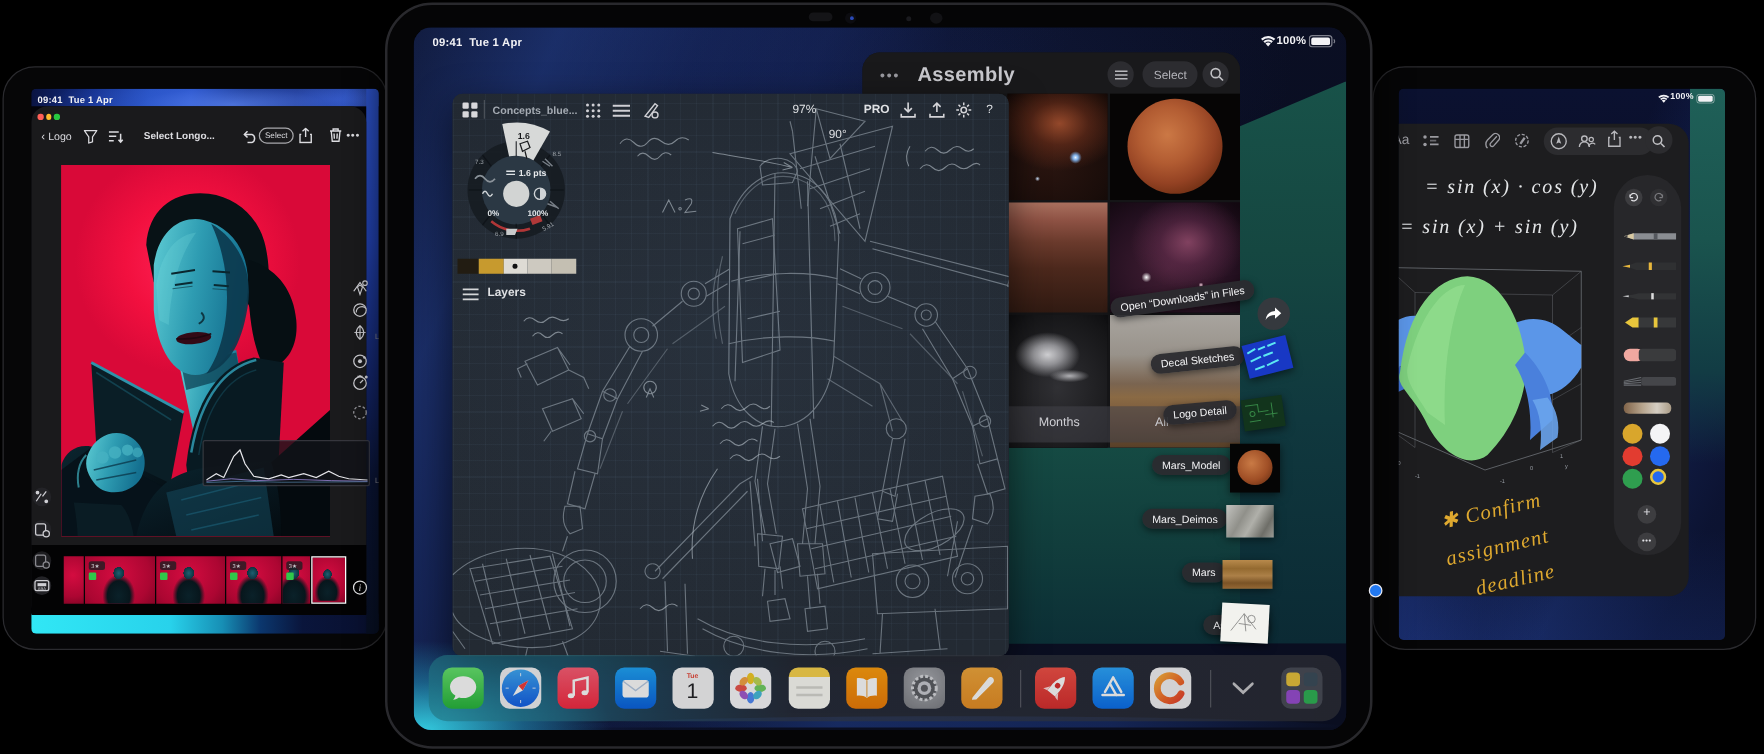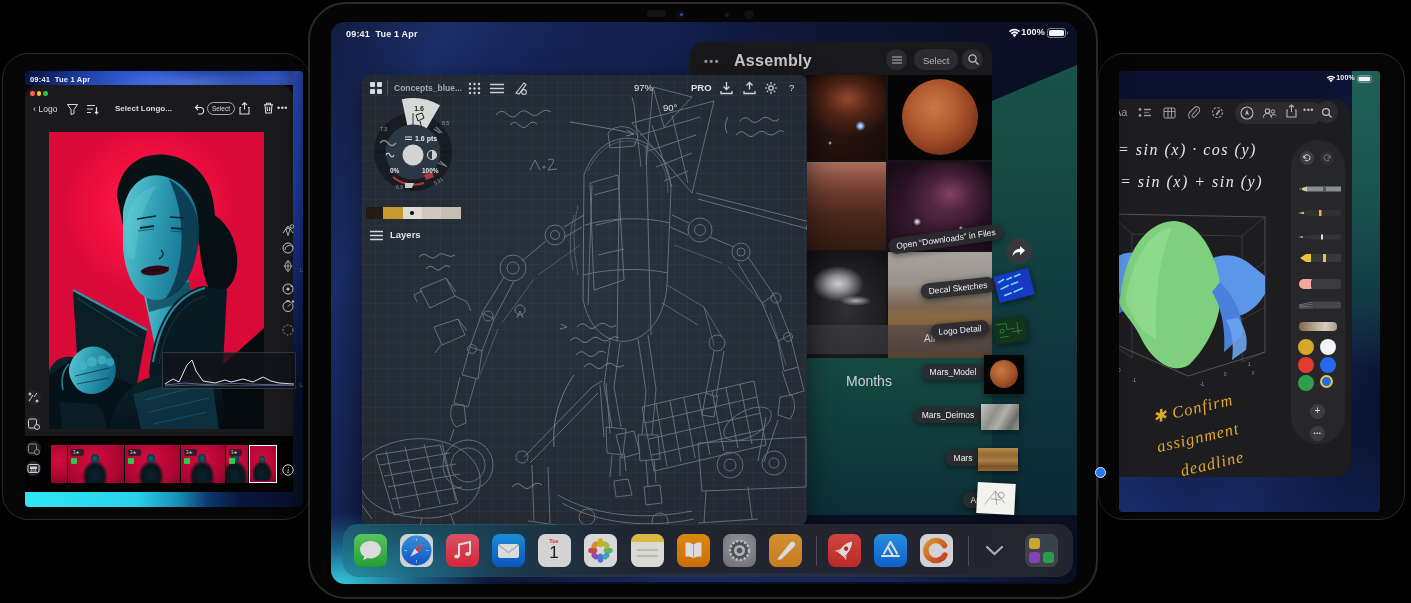--- a/index.html
+++ b/index.html
@@ -380,21 +380,21 @@
               <path d="M2,6 H1 V13 H10 V6 H9"></path>
             </g>
           </svg>
         <div class="abs" style="left:203px;top:6px;color:#b8b8bc;font-size:9px;letter-spacing:.5px;">•••</div>
         <div class="abs" style="left:216px;top:2px;width:22px;height:22px;border-radius:50%;background:#2c2c2f;"></div>
         <svg class="abs" style="left:221px;top:8px;" width="12" height="12" viewBox="0 0 12 12">
             <circle cx="5" cy="5" r="3.4" fill="none" stroke="#c0c0c4" stroke-width="1.2"></circle>
             <line x1="7.8" y1="7.8" x2="10.6" y2="10.6" stroke="#c0c0c4" stroke-width="1.3"></line>
           </svg>
 
-        <div class="eq" style="left:18px;top:42px;">= sin (x) · cos (y)</div>
+        <div class="eq" style="left:40px;top:42px;">= sin (x) · cos (y)</div>
         <div class="eq" style="left:20px;top:74px;">= sin (x) + sin (y)</div>
 
         <svg class="abs" style="left:2px;top:111px;" width="170" height="220" viewBox="0 0 170 220">
           <g stroke="#888d94" stroke-width=".6" fill="none" opacity=".8">
             <path d="M8,4 L163,7 M8,4 L8,132 M163,7 L163,142 M8,132 L86,166 L163,142"></path>
             <path d="M8,4 L30,24 M163,7 L140,26 M30,24 L140,26 M30,24 L30,148 M8,132 L30,148 M140,26 L140,152 M163,142 L140,152" opacity=".55"></path>
             <path d="M163,52 L140,68 M163,97 L140,110" opacity=".5"></path>
             <path d="M8,47 L30,64 M8,90 L30,106" opacity=".5"></path>
           </g>
           <g>
@@ -541,21 +541,21 @@
           radial-gradient(circle 2px at 70% 75%, #ffd8e8 0%, rgba(255,255,255,0) 100%),
           radial-gradient(ellipse 46px 38px at 60% 36%, rgba(170,88,124,.66) 0%, rgba(115,52,88,.42) 48%, rgba(40,16,40,0) 100%),
           radial-gradient(ellipse 80px 70px at 45% 60%, #421e34 0%, #241020 65%, #120810 100%),#100710;"></div>
         <div class="gridcell" style="left:116px;top:210px;width:80px;height:106px;
           background: radial-gradient(ellipse 26px 18px at 40% 30%, #cfcfd2 0%, #909094 45%, rgba(60,60,64,0) 100%),
           radial-gradient(ellipse 16px 5px at 62% 46%, #b0b0b4 0%, rgba(60,60,64,0) 100%),
           radial-gradient(ellipse 70px 80px at 50% 55%, #303034 0%, #161618 75%, #0a0a0c 100%),#08080a;"></div>
         <div class="gridcell" style="left:198px;top:210px;width:104px;height:106px;
           background: linear-gradient(180deg, #a8a49e 0%, #98928a 30%, #7a6450 52%, #8a6a44 62%, #74543a 80%, #584028 100%);"></div>
         <div id="monthsbar" class="abs"></div>
-        <div class="abs" style="left:156px;top:291px;color:#cfcfd4;font-size:14px;z-index:3;margin-top:40px;">Months</div>
+        <div class="abs" style="left:141px;top:291px;color:#cfcfd4;font-size:10px;z-index:3;">Months</div>
         <div class="abs" style="left:234px;top:291px;color:#cfcfd4;font-size:10px;z-index:3;">All</div>
       </div>
       <div id="concepts" class="abs">
         <div class="grid abs"></div>
 
         <svg class="abs" style="left:7px;top:6px;" width="14" height="14" viewBox="0 0 14 14">
             <g fill="#d8d8dc">
               <rect x="1" y="1" width="5" height="5" rx="1"></rect>
               <rect x="8" y="1" width="5" height="5" rx="1"></rect>
               <rect x="1" y="8" width="5" height="5" rx="1"></rect>

